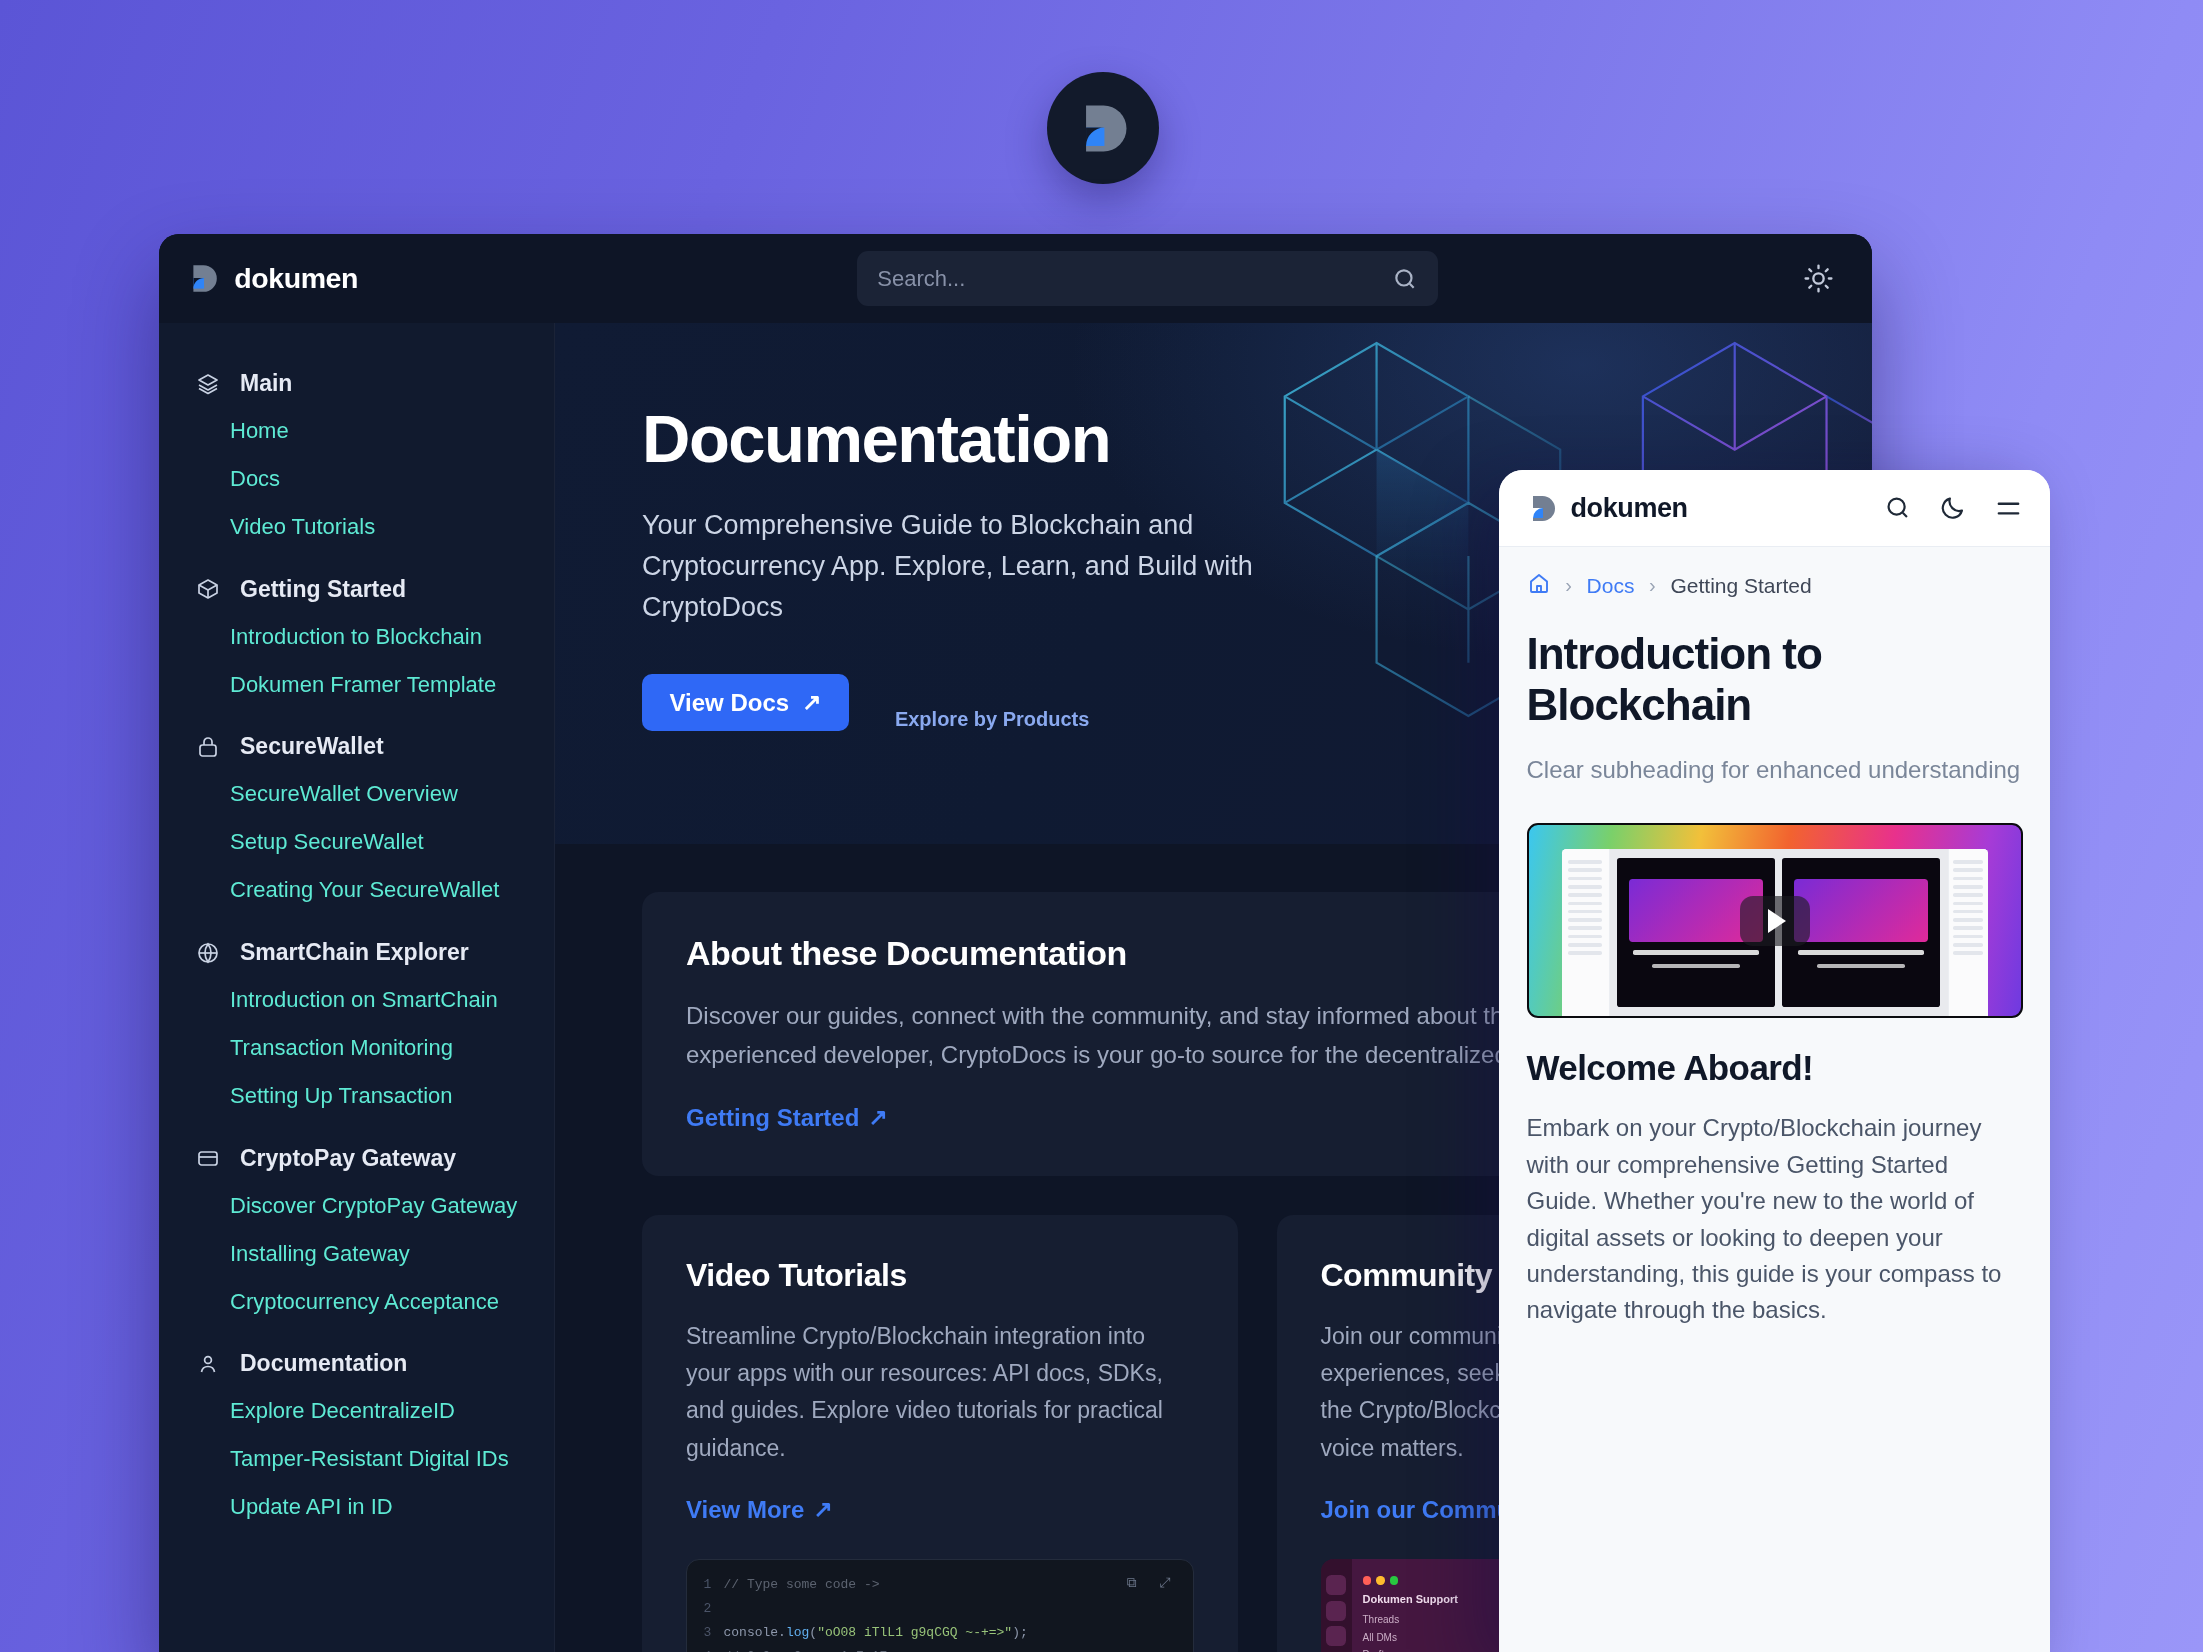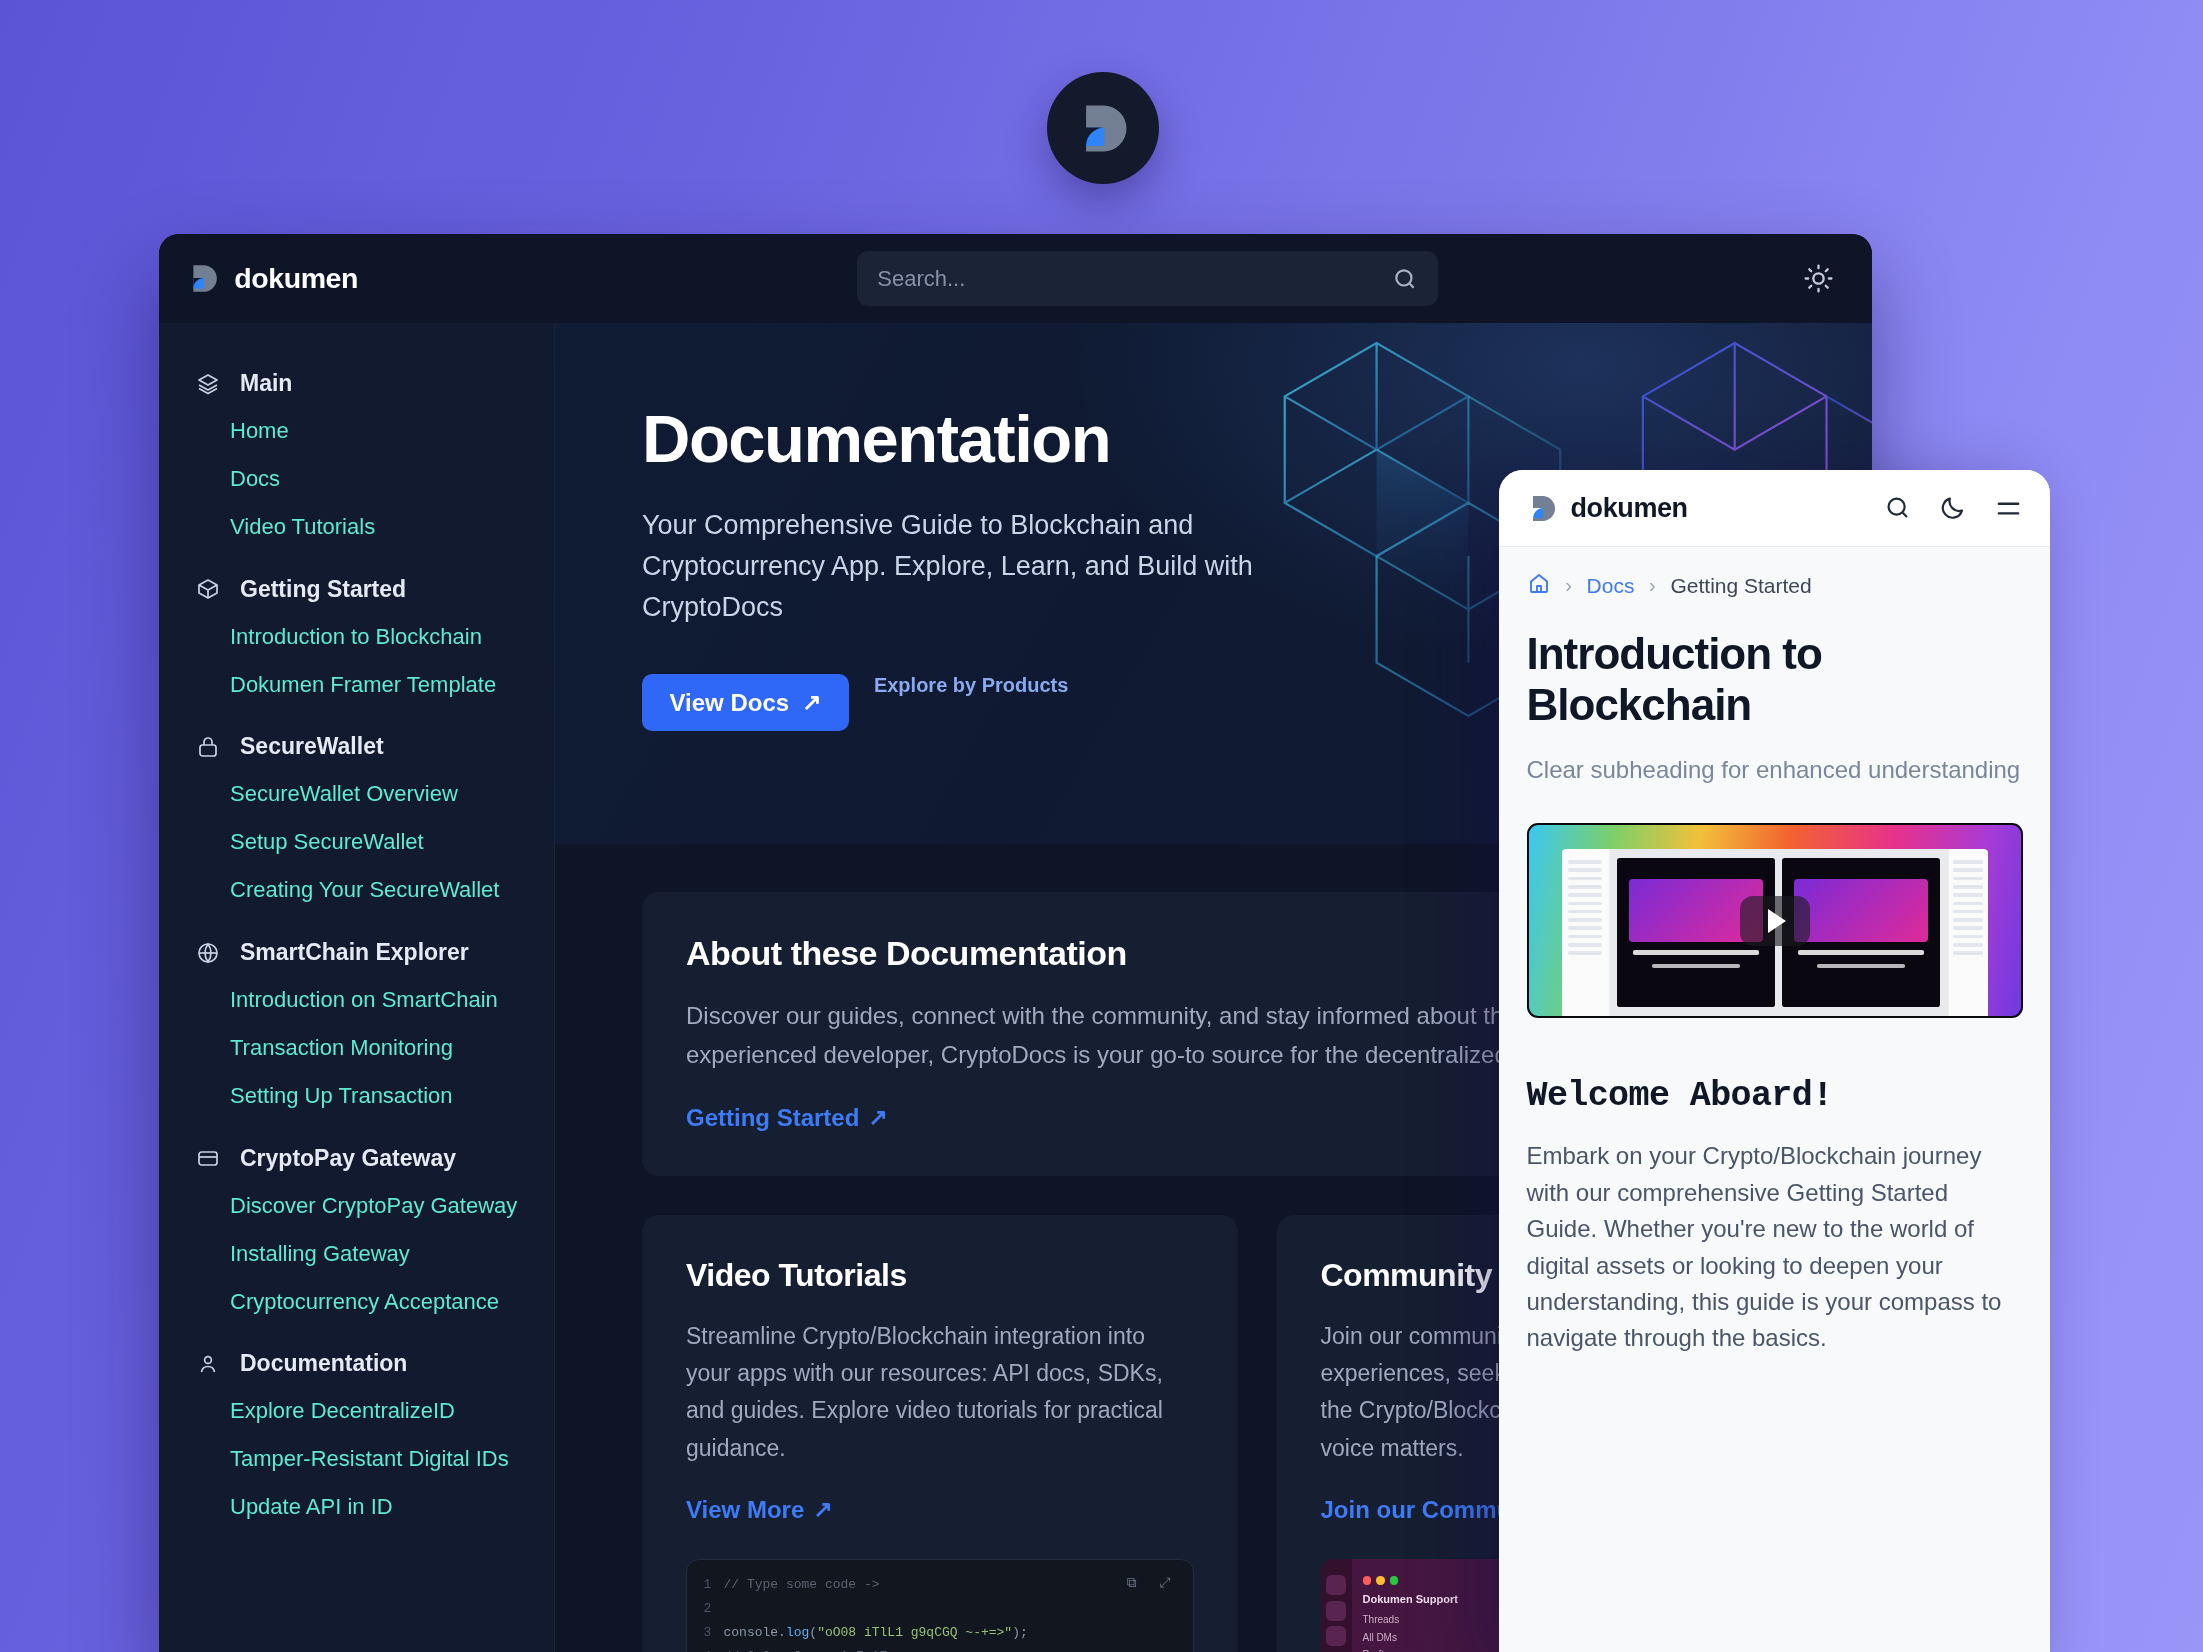--- a/index.html
+++ b/index.html
@@ -87,21 +87,21 @@
   .hero-art{ position:absolute; right:-27.5px; top:-37px; opacity:.92; }
   .hero-inner{ position:relative; z-index:2; padding:81px 0 0 87px; }
   .hero h1{
     color:#ffffff; font-size:67px; font-weight:700; letter-spacing:-1.5px;
     line-height:1.05;
   }
   .hero p{
     margin-top:31px; color:#ccd5e6; font-size:27px; line-height:1.52;
     max-width:647px; font-weight:400;
   }
-  .hero-actions{ margin-top:46px; display:flex; align-items:flex-start; gap:25px; }
+  .hero-actions{ margin-top:46px; display:flex; align-items:flex-end; gap:46px; }
   .btn-primary{
     background:#2f68f6; color:#fff; font-size:24px; font-weight:700;
     padding:0 27.5px; height:57px; border-radius:10px; border:0;
     display:inline-flex; align-items:center; gap:13px; cursor:pointer;
     font-family:inherit;
   }
   .btn-link{
     color:#8aa9ef; font-size:20px; font-weight:600; cursor:pointer;
   }
   .arrow-ne{ font-size:23px; line-height:1; }
@@ -204,21 +204,21 @@
     position:absolute; left:50%; top:50%; transform:translate(-50%,-50%);
     width:70px; height:50px; border-radius:13px; background:rgba(28,28,32,.62);
     display:flex; align-items:center; justify-content:center;
   }
   .play::after{
     content:""; border-left:18.4px solid #fff;
     border-top:12px solid transparent; border-bottom:12px solid transparent;
     margin-left:4.6px;
   }
   .m-body h2{
-    margin-top:58px; color:#101828; font-size:35px; font-weight:700; letter-spacing:-0.6px;font-family:Liberation Mono, monospace;
+    margin-top:30px; color:#101828; font-size:35px; font-weight:700; letter-spacing:-0.6px;
   }
   .m-para{ margin-top:22px; color:#4a5568; font-size:24px; line-height:1.52; }
 </style>
 </head>
 <body>
 
 <div class="float-badge">
   <svg class="logo-svg" width="57" height="57" viewBox="0 0 62 62">
     <path d="M31 6 A25 25 0 0 1 31 56 L12 56 L12 6 Z" fill="#737f92"></path>
     <path d="M12 30 L32 30 L32 50 L12 50 Z" fill="#2f84f7"></path>

